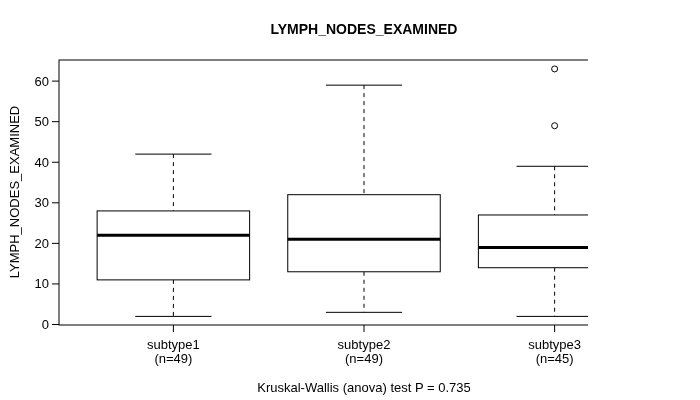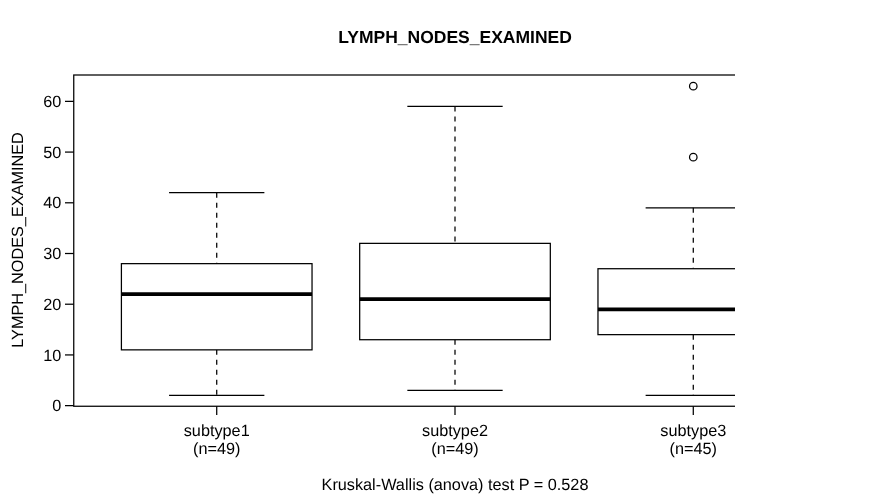--- a/index.html
+++ b/index.html
@@ -71,14 +71,14 @@
       <line x1="516.5" y1="166.29210042865893" x2="592.75" y2="166.29210042865893" stroke="#000000"></line>
       <line x1="516.5" y1="316.39926515615434" x2="592.75" y2="316.39926515615434" stroke="#000000"></line>
       <rect x="478.375" y="214.97550520514392" width="152.5" height="52.740355174525405" fill="#ffffff" stroke="#000000"></rect>
       <line x1="478.375" y1="247.43110838946723" x2="630.875" y2="247.43110838946723" stroke="#000000" stroke-width="3"></line>
       <circle cx="554.625" cy="125.72259644825479" r="3" fill="none" stroke="#000000"></circle>
       <circle cx="554.625" cy="68.92529087568897" r="3" fill="none" stroke="#000000"></circle>
       <line x1="554.625" y1="325" x2="554.625" y2="332" stroke="#000000"></line>
       <text x="554.625" y="349" text-anchor="middle" font-size="13">subtype3</text>
       <text x="554.625" y="363" text-anchor="middle" font-size="13">(n=45)</text>
     </svg>
-  <div class="footer">Kruskal-Wallis (anova) test P = 0.528</div>
+  <div class="footer">Kruskal-Wallis (anova) test P = 0.735</div>
 </div>
 
 </body></html>

